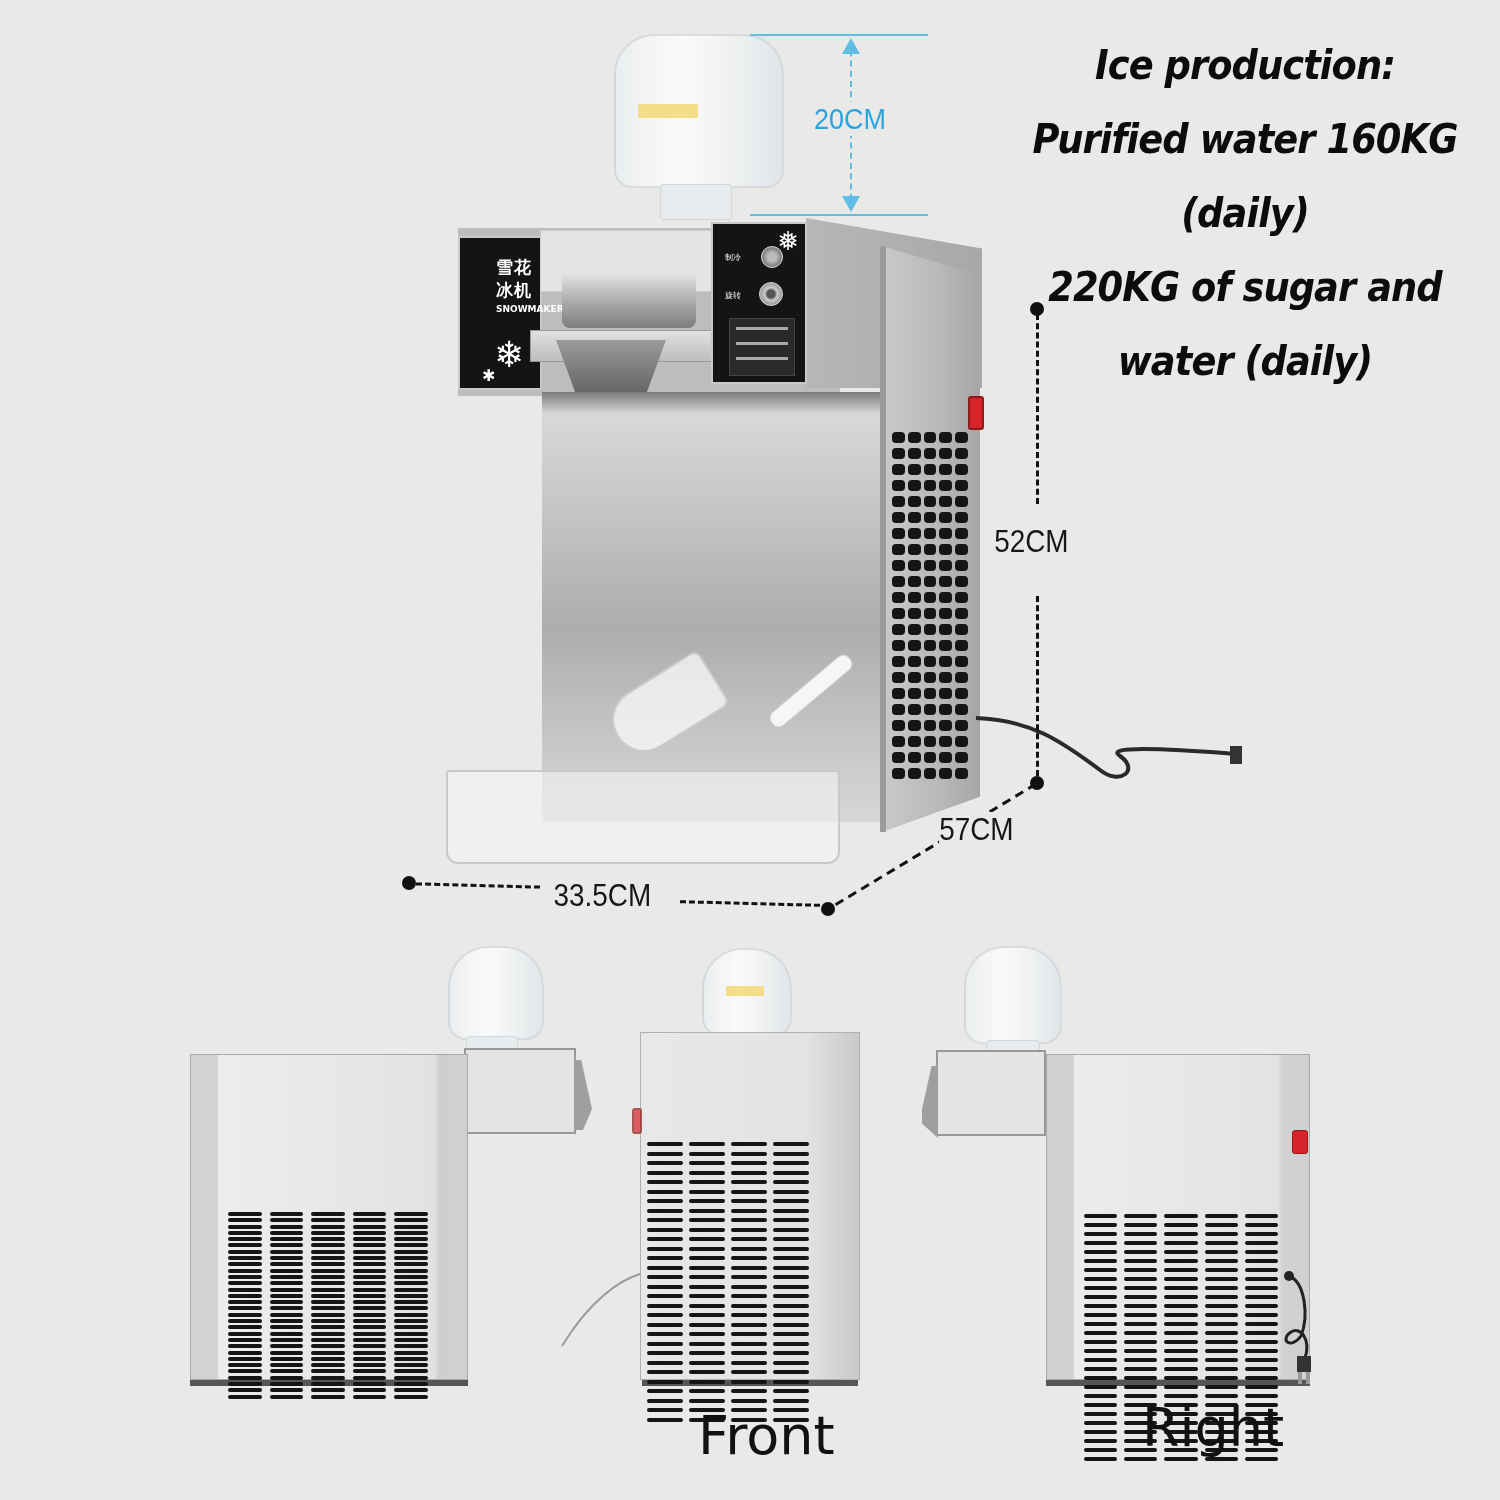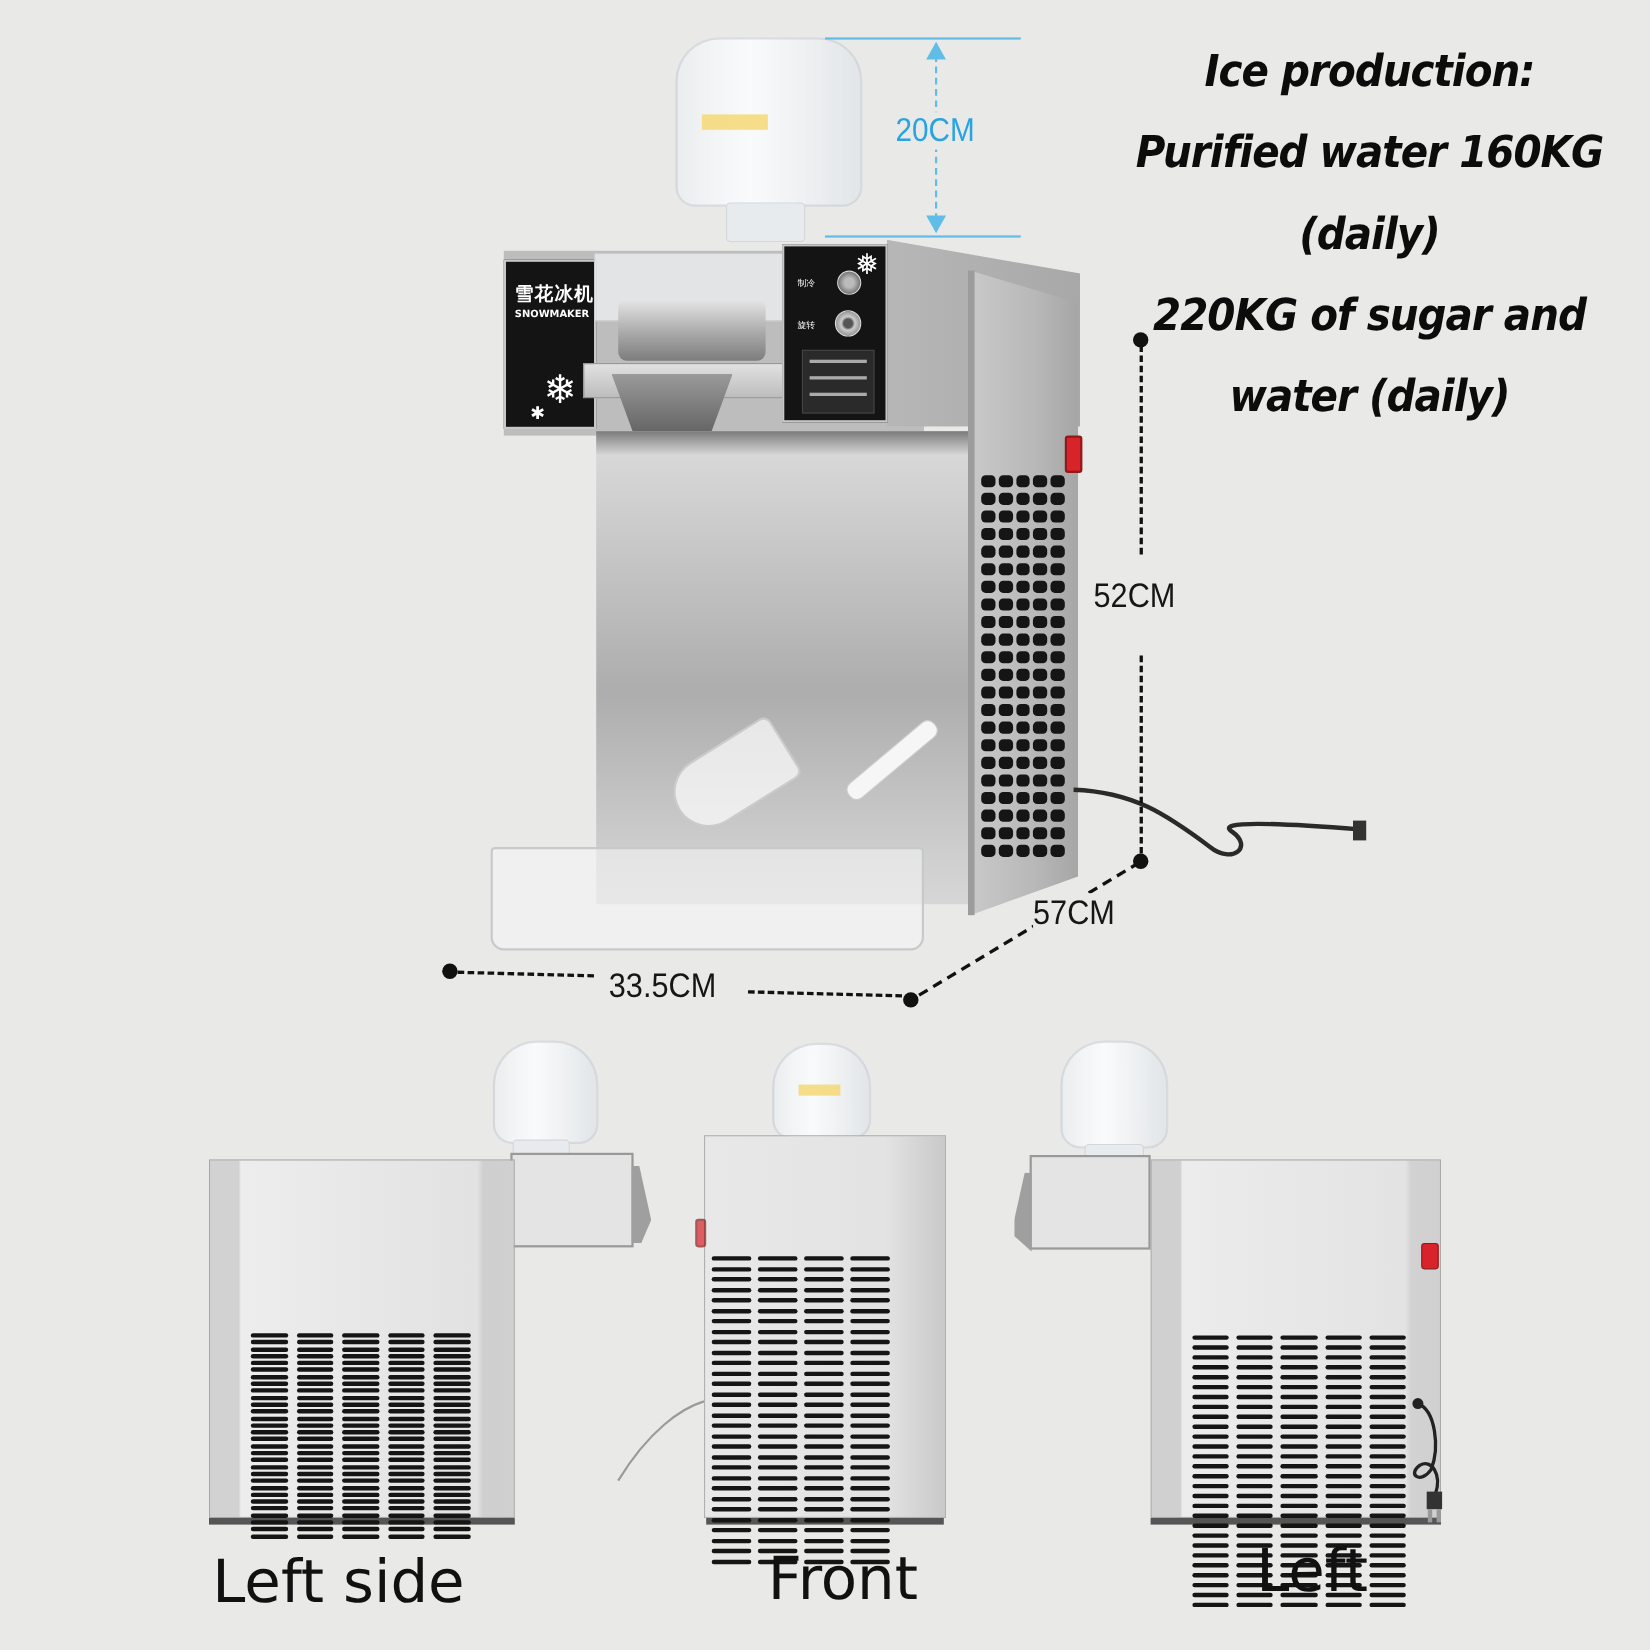--- a/index.html
+++ b/index.html
@@ -51,21 +51,21 @@
   <div class="abs" style="left:750px;top:34px;width:178px;height:2px;background:#5fbde8;"></div>
   <div class="abs" style="left:750px;top:214px;width:178px;height:2px;background:#5fbde8;"></div>
   <div class="abs" style="left:850px;top:40px;width:0;height:170px;border-left:2px dashed #5fbde8;"></div>
   <div class="abs" style="left:842px;top:38px;width:0;height:0;border-left:9px solid transparent;border-right:9px solid transparent;border-bottom:16px solid #5fbde8;"></div>
   <div class="abs" style="left:842px;top:196px;width:0;height:0;border-left:9px solid transparent;border-right:9px solid transparent;border-top:16px solid #5fbde8;"></div>
   <div class="abs dim dim-blue" style="left:808px;top:102px;background:#e9e9e7;padding:0 2px;">20CM</div>
 
   <div class="abs steel" style="left:458px;top:228px;width:382px;height:168px;background:#bdbdbd;"></div>
   <div class="abs" style="left:806px;top:218px;width:176px;height:170px;background:linear-gradient(90deg,#b7b7b7,#a8a8a8);clip-path:polygon(0 0,100% 18%,100% 100%,0 100%);"></div>
 
-  <div class="abs black-panel" style="left:458px;top:236px;width:84px;height:154px;">
+  <div class="abs black-panel" style="left:458px;top:236px;width:84px;height:154px;padding-left:28px;">
     <div style="color:#fff;font-size:17px;font-weight:bold;margin:18px 0 0 8px;letter-spacing:1px;">雪花冰机</div>
     <div style="color:#fff;font-size:9px;font-weight:bold;margin:2px 0 0 8px;">SNOWMAKER</div>
     <div style="color:#fff;font-size:36px;position:absolute;left:34px;top:96px;">❄</div>
     <div style="color:#fff;font-size:16px;position:absolute;left:22px;top:128px;">✱</div>
   </div>
 
   <div class="abs" style="left:540px;top:230px;width:170px;height:60px;background:rgba(240,242,243,.75);border:1px solid #ccc;"></div>
   <div class="abs" style="left:562px;top:272px;width:134px;height:56px;background:linear-gradient(180deg,#e6e6e6,#a9a9a9 55%,#7d7d7d);border-radius:8px;"></div>
   <div class="abs" style="left:530px;top:330px;width:190px;height:30px;background:linear-gradient(180deg,#e1e1e1,#bdbdbd);border:1px solid #999;"></div>
   <div class="abs" style="left:556px;top:340px;width:110px;height:60px;background:linear-gradient(180deg,#9a9a9a,#5e5e5e);clip-path:polygon(0 0,100% 0,80% 100%,20% 100%);"></div>
@@ -381,21 +381,20 @@
       <span></span>
       <span></span>
       <span></span>
       <span></span>
       <span></span>
       <span></span>
       <span></span>
       <span></span>
       <span></span>
   </div>
-  <div class="abs view-label" style="left:193px;top:466px;">Left side</div>
 </div>
 
 <div class="abs" style="left:620px;top:940px;width:280px;height:560px;">
   <div class="abs bottle" style="left:82px;top:8px;width:86px;height:84px;"></div>
   <div class="abs bottle-label" style="left:106px;top:46px;width:38px;height:10px;"></div>
   <div class="abs" style="left:20px;top:92px;width:220px;height:348px;background:linear-gradient(90deg,#e8e8e8,#e3e3e3 75%,#c9c9c9);border:1px solid #b0b0b0;box-sizing:border-box;"></div>
   <div class="abs" style="left:22px;top:440px;width:216px;height:6px;background:#555;"></div>
   <div class="abs red-switch" style="left:12px;top:168px;width:6px;height:22px;opacity:.7;"></div>
   <div class="abs vent" style="left:27px;top:202px;width:162px;height:218px;grid-template-columns:repeat(4,1fr);grid-auto-rows:4px;column-gap:6px;row-gap:5.5px;">
     <span></span>
@@ -675,14 +674,14 @@
       <span></span>
       <span></span>
   </div>
   <svg class="abs" style="left:375px;top:326px;" width="50" height="130" viewBox="0 0 50 130">
     <path d="M14 10 C30 16 34 50 26 70 C16 84 4 74 16 66 C26 60 36 74 30 92" fill="none" stroke="#222" stroke-width="3"></path>
     <circle cx="14" cy="10" r="5" fill="#222"></circle>
     <rect x="22" y="90" width="14" height="16" fill="#333"></rect>
     <rect x="23" y="106" width="4" height="12" fill="#999"></rect>
     <rect x="31" y="106" width="4" height="12" fill="#999"></rect>
   </svg>
-  <div class="abs view-label" style="left:242px;top:456px;">Left</div>
+  <div class="abs view-label" style="left:242px;top:456px;">Right</div>
 </div>
 
 </body></html>

